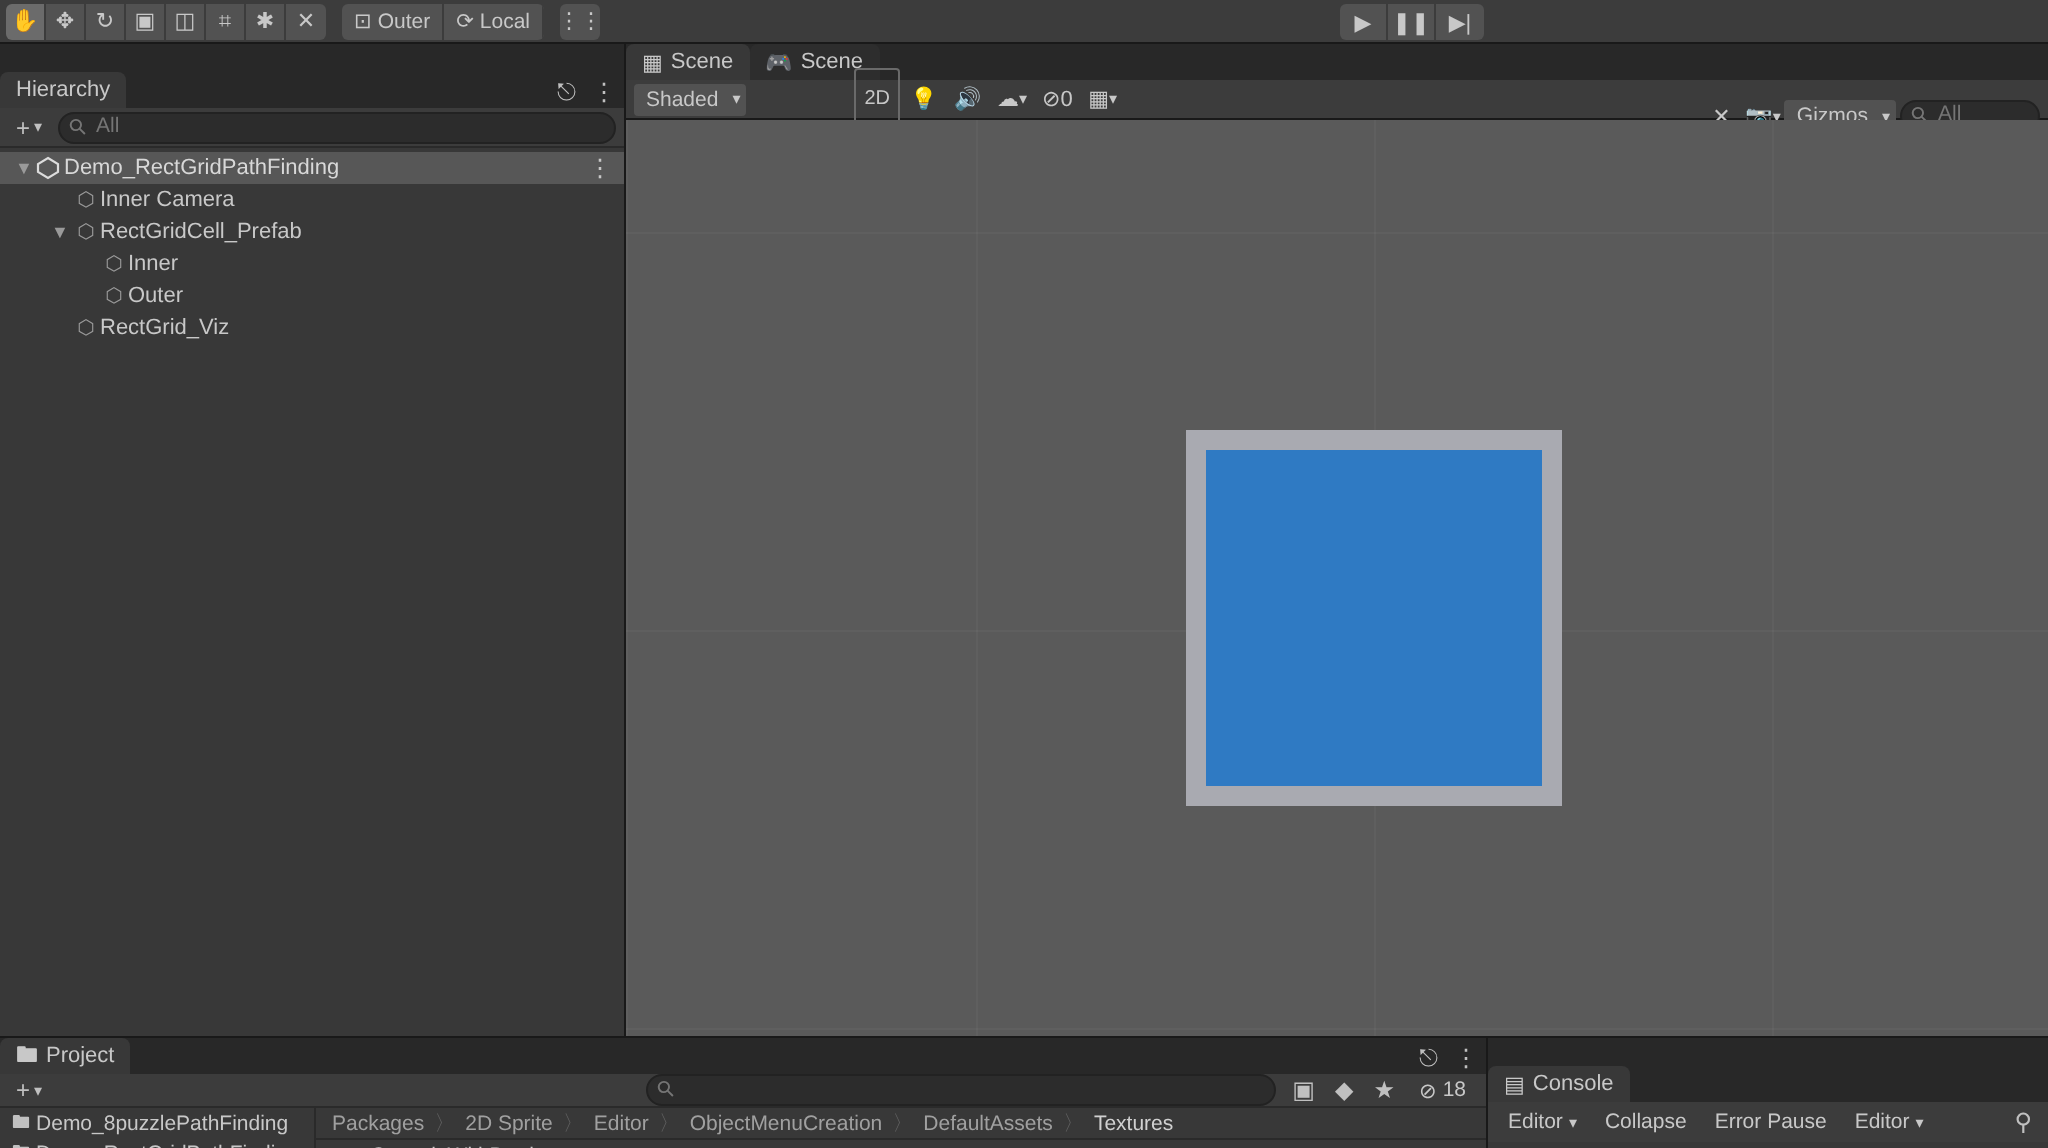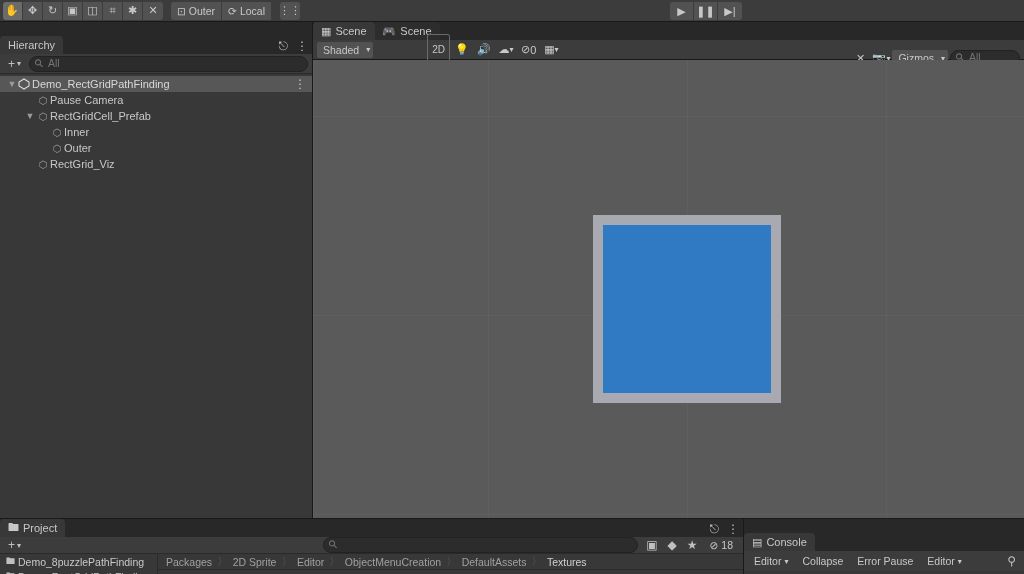--- a/index.html
+++ b/index.html
@@ -362,21 +362,21 @@
         <span class="ico unity">
           <svg width="12" height="12" viewBox="0 0 12 12">
               <polygon points="6,1 11,4 11,8 6,11 1,8 1,4" fill="none" stroke="#dcdcdc" stroke-width="1.1"></polygon>
             </svg>
         </span>
         <span>Demo_RectGridPathFinding</span>
         <span class="scene-menu">⋮</span>
       </div>
       <div class="h-row" style="padding-left:36px;">
         <span class="ico">⬡</span>
-        <span>Pause Camera</span>
+        <span>Inner Camera</span>
       </div>
       <div class="h-row" style="padding-left:24px;">
         <span class="fold">▼</span>
         <span class="ico">⬡</span>
         <span>RectGridCell_Prefab</span>
       </div>
       <div class="h-row" style="padding-left:50px;">
         <span class="ico">⬡</span>
         <span>Inner</span>
       </div>

